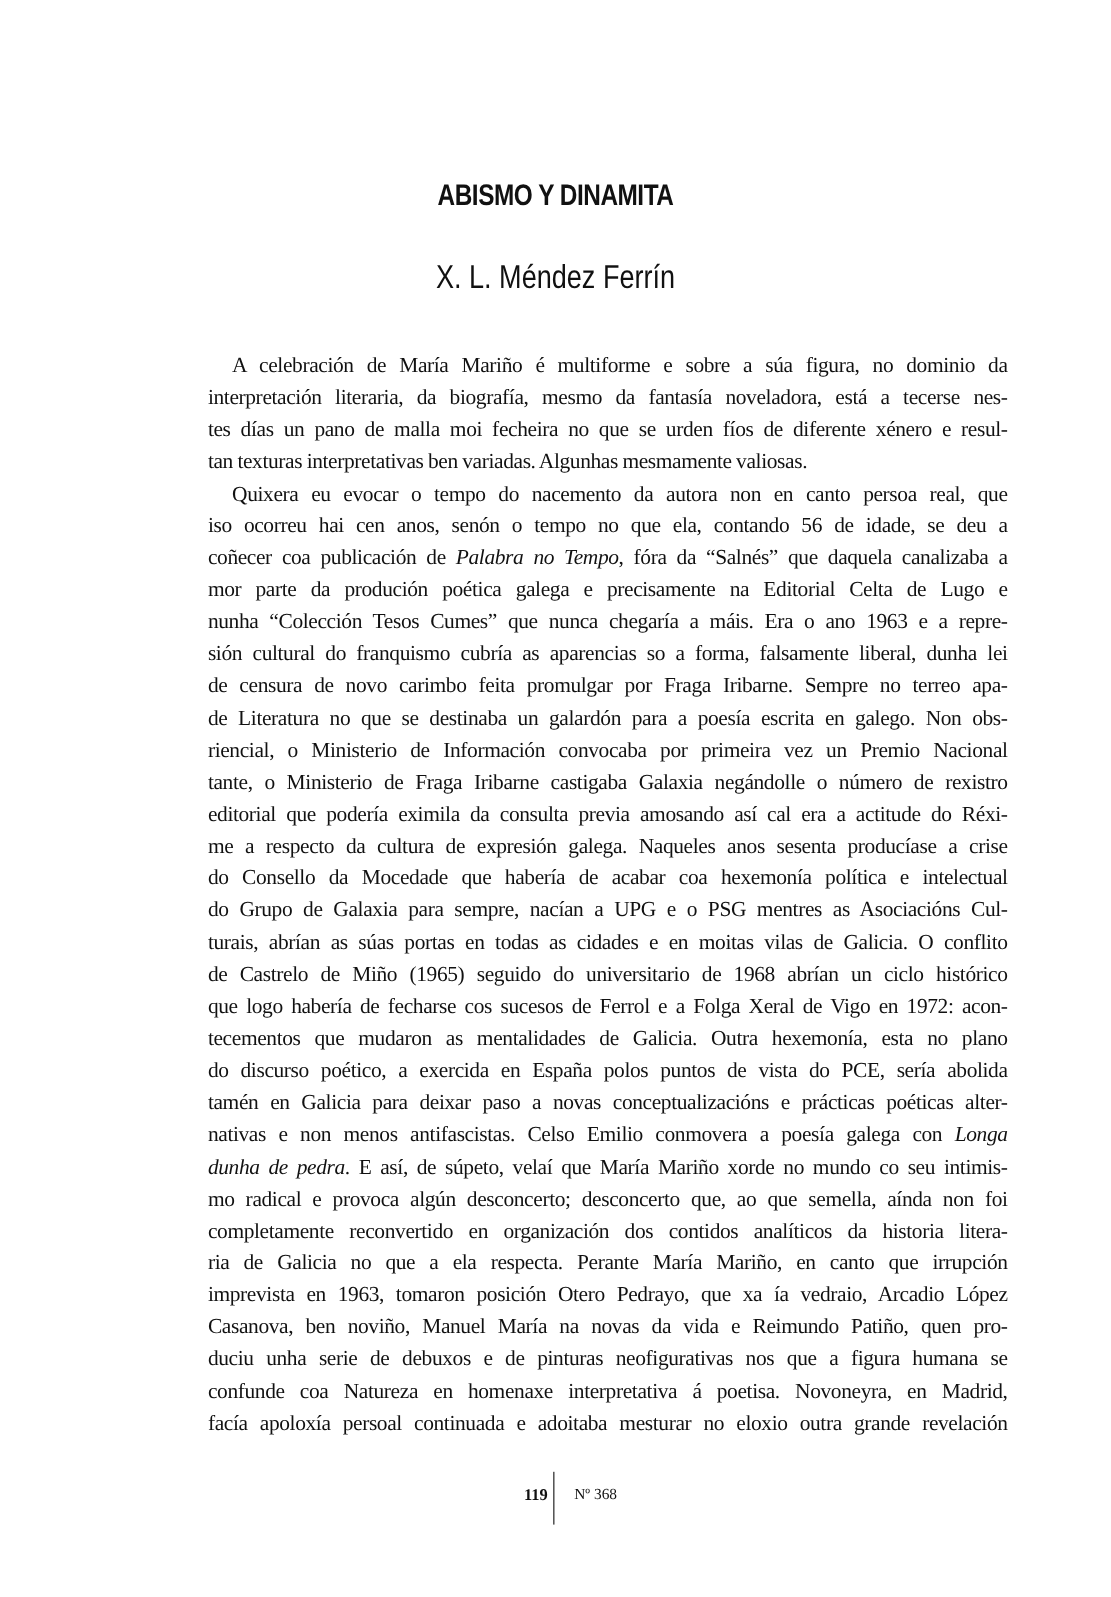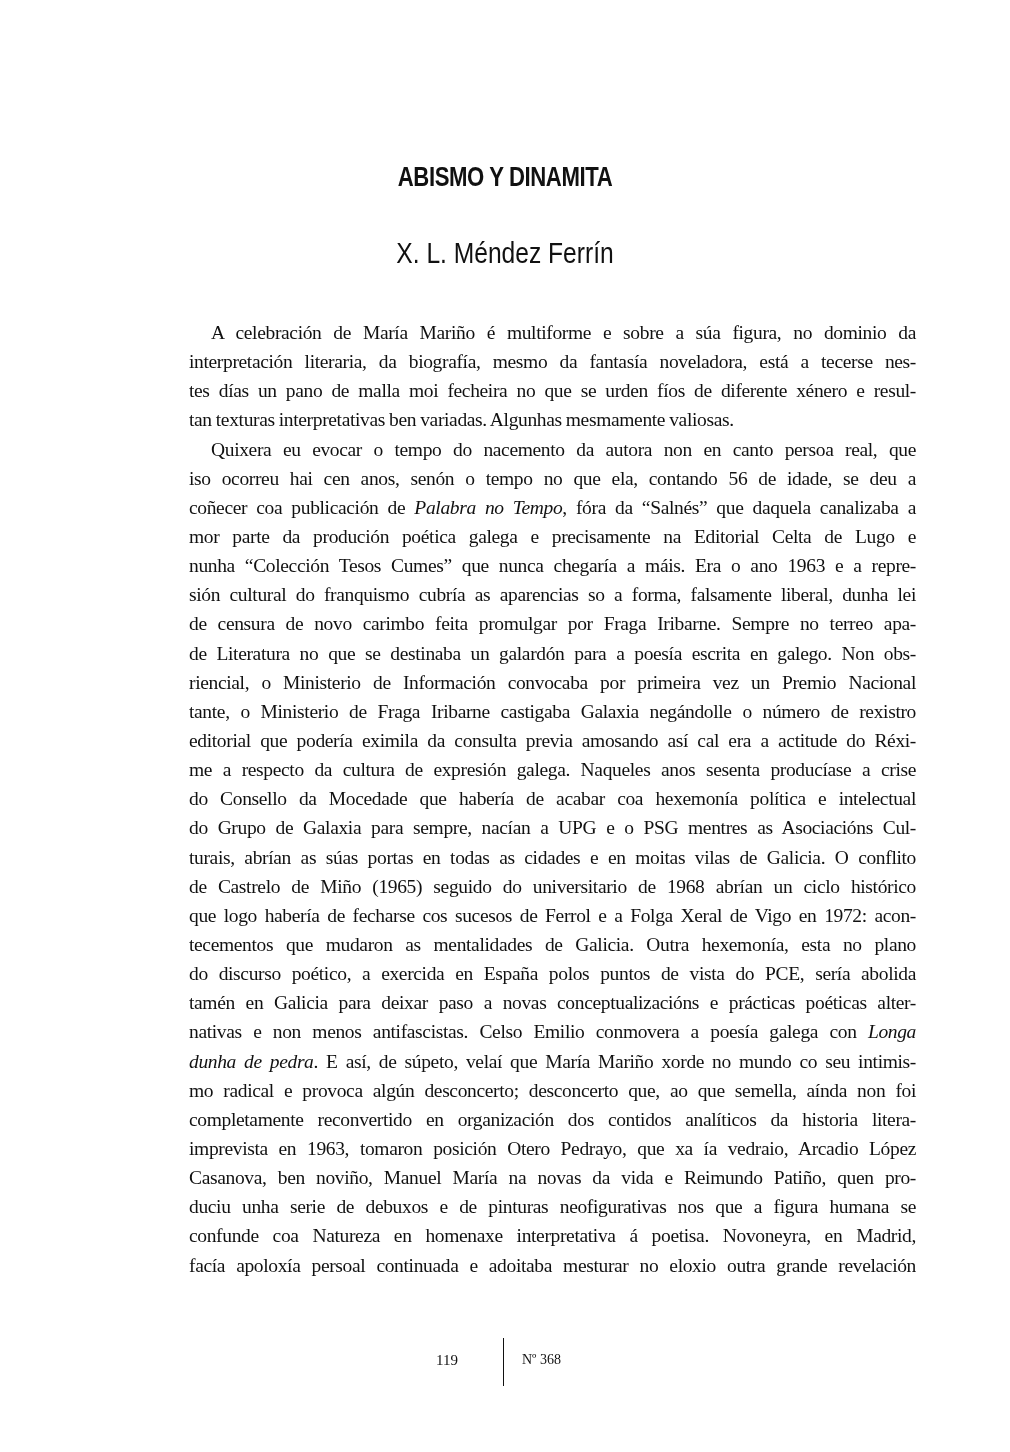--- a/index.html
+++ b/index.html
@@ -65,24 +65,24 @@
   .line i { font-style: italic; }
   .footer {
     position: absolute;
     top: 1338px;
     left: 0;
     width: 1010px;
     height: 52px;
   }
   .page-number {
     position: absolute;
-    right: 552px;
+    right: 512px;
     top: 14px;
     font-family: "Liberation Serif", serif;
-    font-weight: normal;
+    font-weight: bold;
     font-size: 15px;
   }
   .footer-divider {
     position: absolute;
     left: 503px;
     top: 0;
     width: 1px;
     height: 48px;
     background: #111111;
   }
@@ -122,20 +122,21 @@
   <span class="line"><span>turais, abrían as súas portas en todas as cidades e en moitas vilas de Galicia. O conflito</span><i></i><span></span></span>
   <span class="line"><span>de Castrelo de Miño (1965) seguido do universitario de 1968 abrían un ciclo histórico</span><i></i><span></span></span>
   <span class="line"><span>que logo habería de fecharse cos sucesos de Ferrol e a Folga Xeral de Vigo en 1972: acon-</span><i></i><span></span></span>
   <span class="line"><span>tecementos que mudaron as mentalidades de Galicia. Outra hexemonía, esta no plano</span><i></i><span></span></span>
   <span class="line"><span>do discurso poético, a exercida en España polos puntos de vista do PCE, sería abolida</span><i></i><span></span></span>
   <span class="line"><span>tamén en Galicia para deixar paso a novas conceptualizacións e prácticas poéticas alter-</span><i></i><span></span></span>
   <span class="line"><span>nativas e non menos antifascistas. Celso Emilio conmovera a poesía galega con </span><i>Longa</i><span></span></span>
   <span class="line"><span></span><i>dunha de pedra</i><span>. E así, de súpeto, velaí que María Mariño xorde no mundo co seu intimis-</span></span>
   <span class="line"><span>mo radical e provoca algún desconcerto; desconcerto que, ao que semella, aínda non foi</span><i></i><span></span></span>
   <span class="line"><span>completamente reconvertido en organización dos contidos analíticos da historia litera-</span><i></i><span></span></span>
+  <span class="line"><span>ria de Galicia no que a ela respecta. Perante María Mariño, en canto que irrupción</span><i></i><span></span></span>
   <span class="line"><span>imprevista en 1963, tomaron posición Otero Pedrayo, que xa ía vedraio, Arcadio López</span><i></i><span></span></span>
   <span class="line"><span>Casanova, ben noviño, Manuel María na novas da vida e Reimundo Patiño, quen pro-</span><i></i><span></span></span>
   <span class="line"><span>duciu unha serie de debuxos e de pinturas neofigurativas nos que a figura humana se</span><i></i><span></span></span>
   <span class="line"><span>confunde coa Natureza en homenaxe interpretativa á poetisa. Novoneyra, en Madrid,</span><i></i><span></span></span>
   <span class="line"><span>facía apoloxía persoal continuada e adoitaba mesturar no eloxio outra grande revelación</span><i></i><span></span></span>
 </div>
 
 <div class="footer">
   <span class="page-number">119</span>
   <span class="footer-divider"></span>

